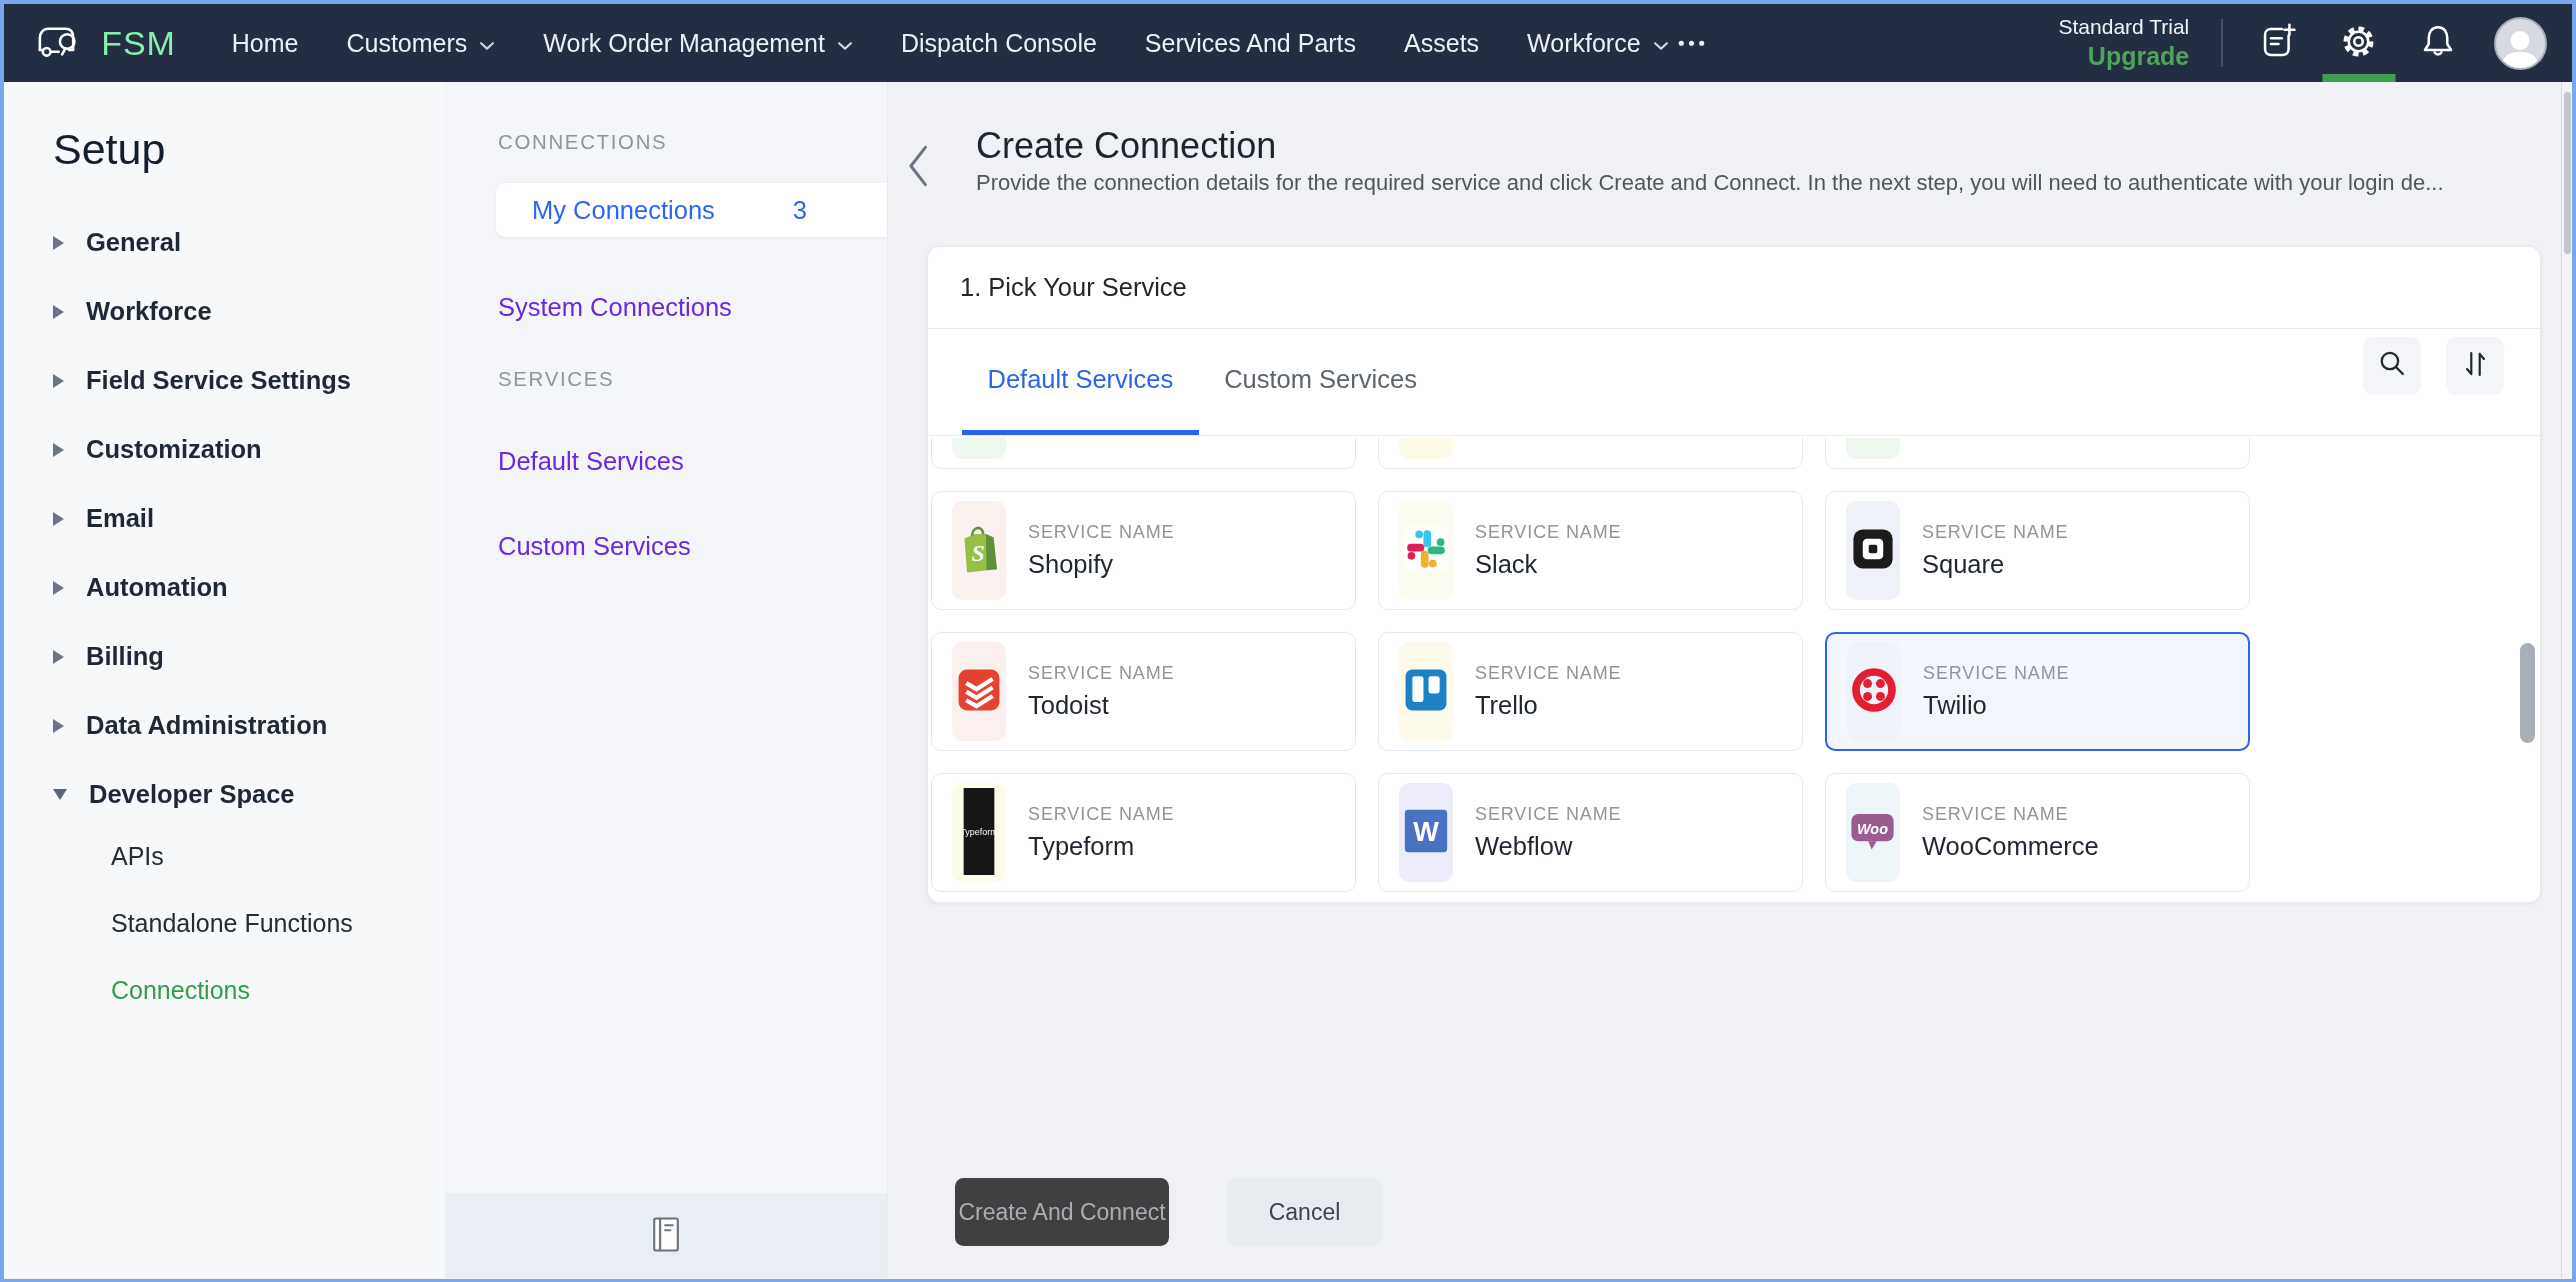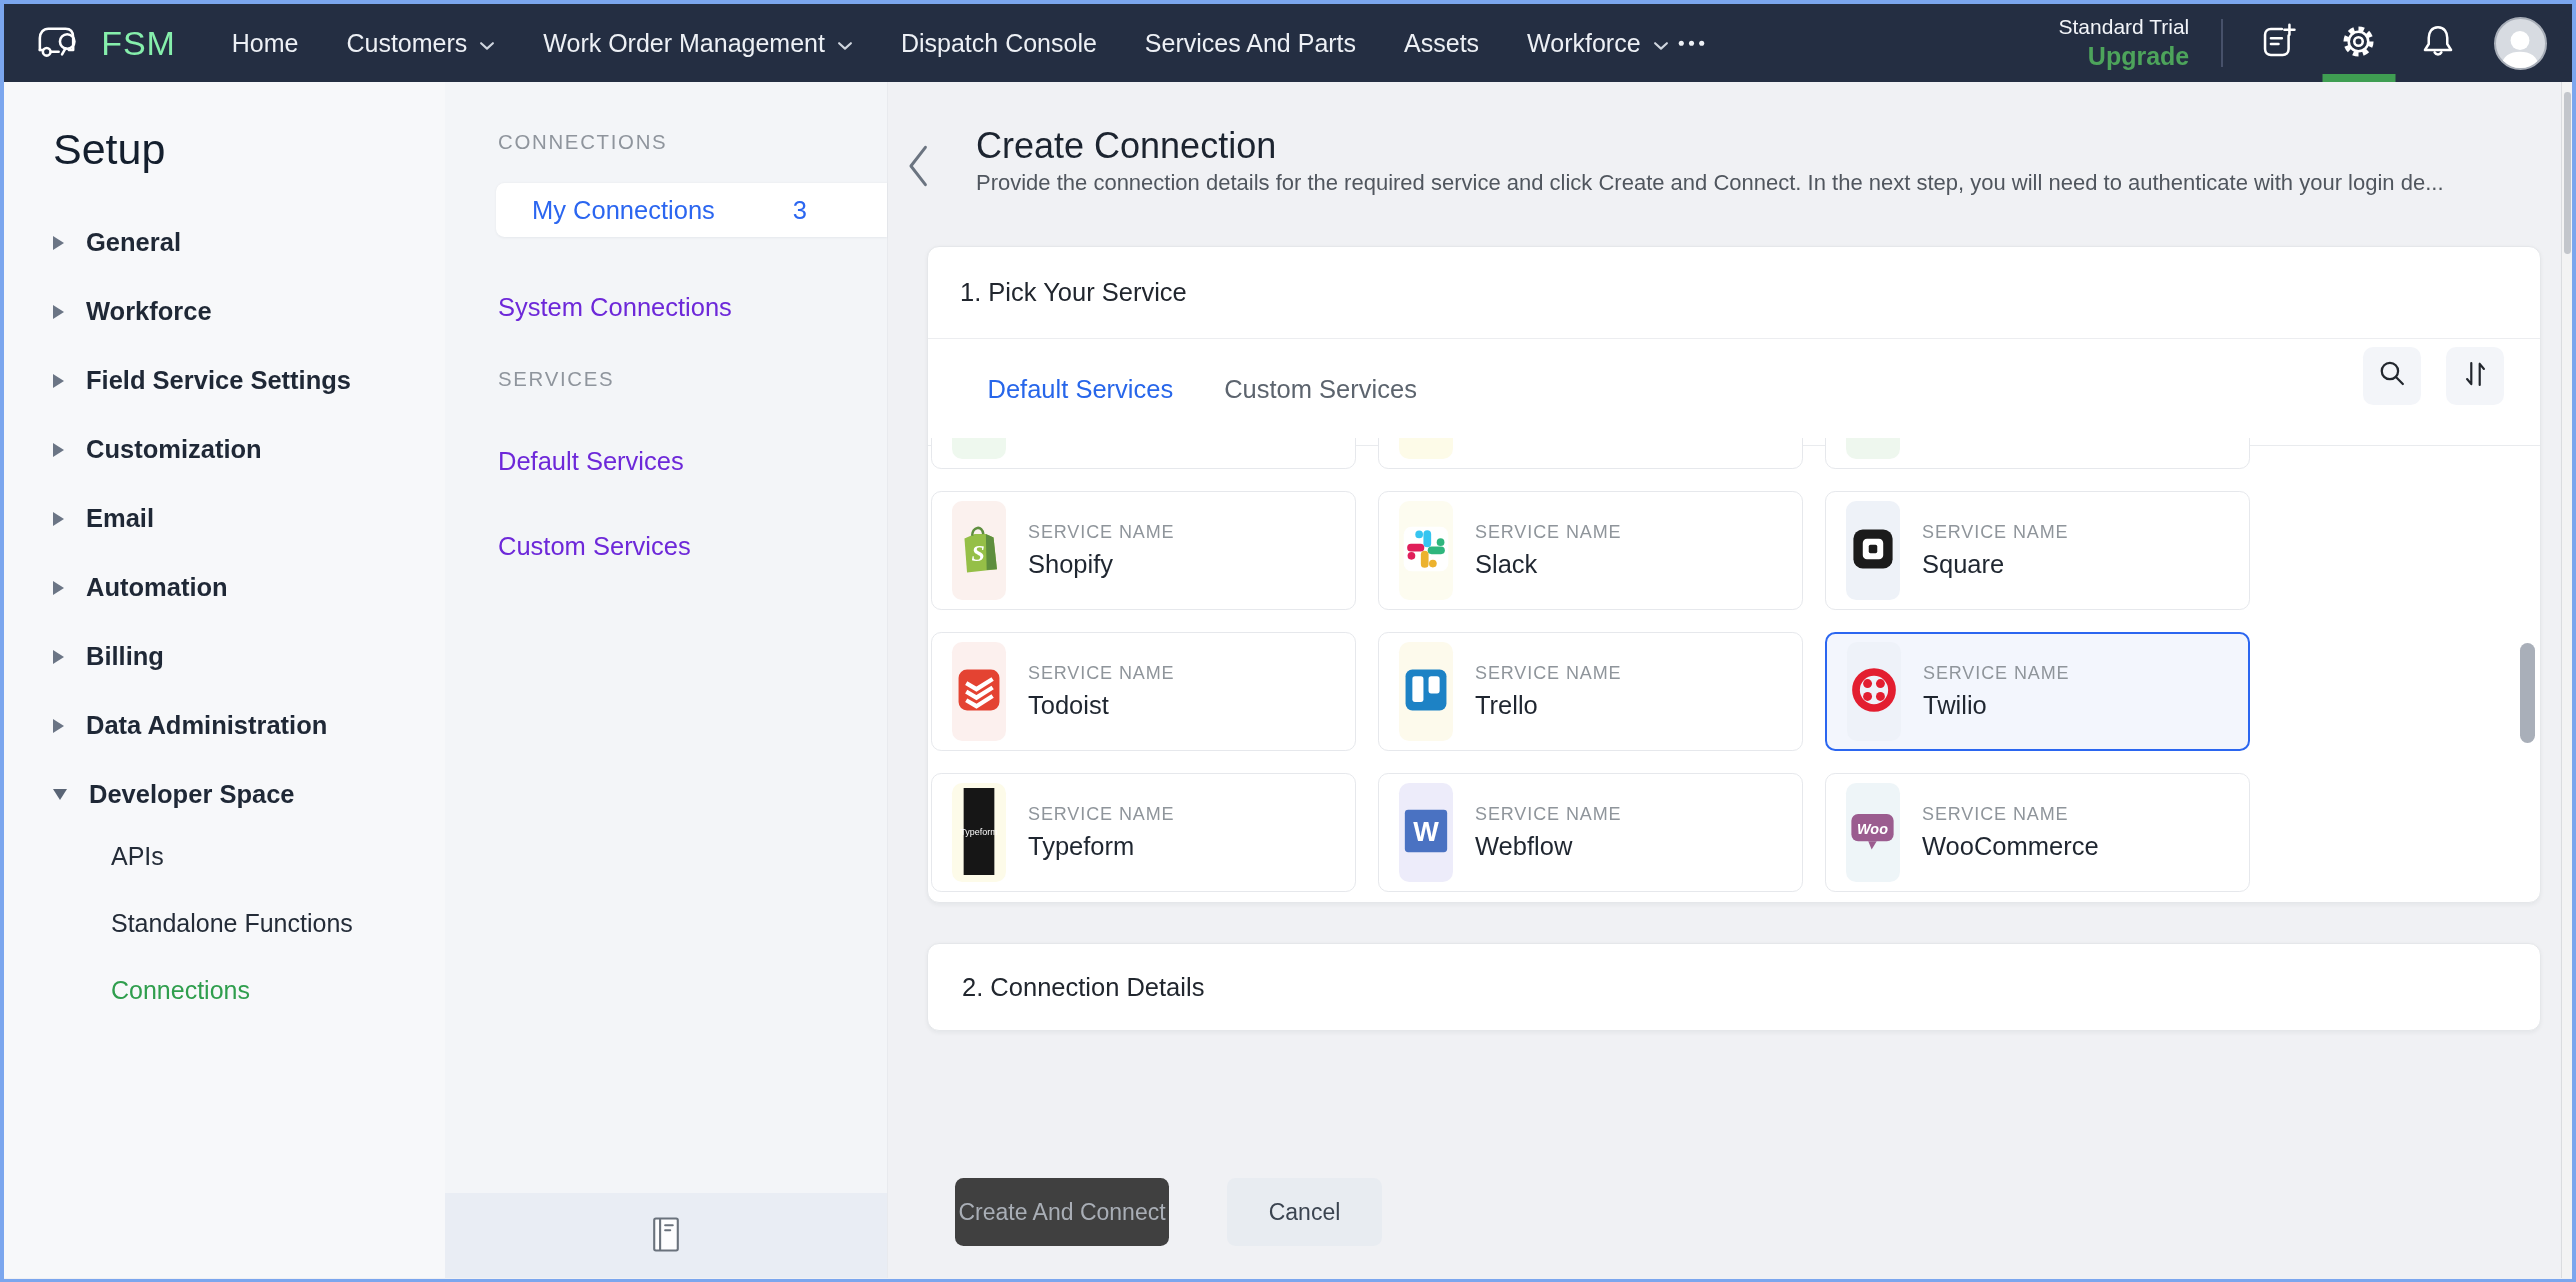--- a/index.html
+++ b/index.html
@@ -43,21 +43,21 @@
   .panel-item { margin:56px 0 0 53px; font-size:25.5px; color:#6d28d9; cursor:pointer; }
   .panel-gap { height:46px; }
   .panel-bottom { position:absolute; left:0; right:0; bottom:0; height:85px; background:#e9edf4; display:flex; align-items:center; justify-content:center; }
 
   .main { position:relative; flex:1; background:#f0f1f4; }
   .back-btn { position:absolute; left:17px; top:60px; cursor:pointer; }
   .page-title { position:absolute; left:88px; top:43px; font-size:36px; font-weight:500; color:#1c2430; }
   .page-subtitle { position:absolute; left:88px; top:88px; width:1574px; font-size:22px; color:#50565e; white-space:nowrap; overflow:hidden; }
 
   .card { position:absolute; left:39px; top:164px; width:1614px; height:657px; background:#ffffff; border:0.9px solid #e5e7ea; border-radius:12px; box-shadow:0 1.7px 4.3px rgba(25,30,40,0.05); }
-  .card-heading { height:92px; display:flex; align-items:center; padding-left:32px; font-size:25.5px; font-weight:500; color:#21262e; border-bottom:0.9px solid #ecedf0; }
+  .card-heading { height:82px; display:flex; align-items:center; padding-left:32px; font-size:25.5px; font-weight:500; color:#21262e; border-bottom:0.9px solid #ecedf0; }
   .tab-row { position:relative; height:107px; display:flex; align-items:stretch; padding-left:34px; border-bottom:1.7px solid #e9ebee; }
   .tab { display:flex; align-items:center; padding:0 25.5px; font-size:25.5px; color:#5c646e; border-bottom:5.1px solid transparent; cursor:pointer; }
   .tab.active { color:#2766ea; border-bottom-color:#2766ea; }
   .tool-btns { position:absolute; right:36px; top:7.7px; display:flex; gap:25px; }
   .tool-btn { width:58px; height:58px; border-radius:10.2px; background:#f3f5f9; display:flex; align-items:center; justify-content:center; cursor:pointer; }
 
   .grid-viewport { position:absolute; left:3.4px; top:191px; width:1607px; height:458px; overflow:hidden; }
   .services-grid { margin-top:-88px; display:grid; grid-template-columns:repeat(3,425px); grid-auto-rows:119px; gap:22px; }
   .svc-card { position:relative; background:#ffffff; border:1.7px solid #e6e8ec; border-radius:10.2px; display:flex; align-items:center; padding-left:19.6px; cursor:pointer; }
   .svc-card.selected { border:2.6px solid #2b66f0; background:#f3f6fd; }
@@ -419,23 +419,20 @@
                 <div class="svc-info">
                   <div class="svc-label">SERVICE NAME</div>
                   <div class="svc-name">WooCommerce</div>
                 </div>
               </div>
             </div>
         </div>
         <div class="grid-thumb"></div>
       </div>
 
-      <div class="card2">
-        <span>2. Connection Details</span>
-      </div>
 
       <button class="btn btn-primary">Create And Connect</button>
       <button class="btn btn-cancel">Cancel</button>
     </div>
 
     <div class="scrollstrip">
       <div class="strip-thumb"></div>
     </div>
   </div>
 </div>

